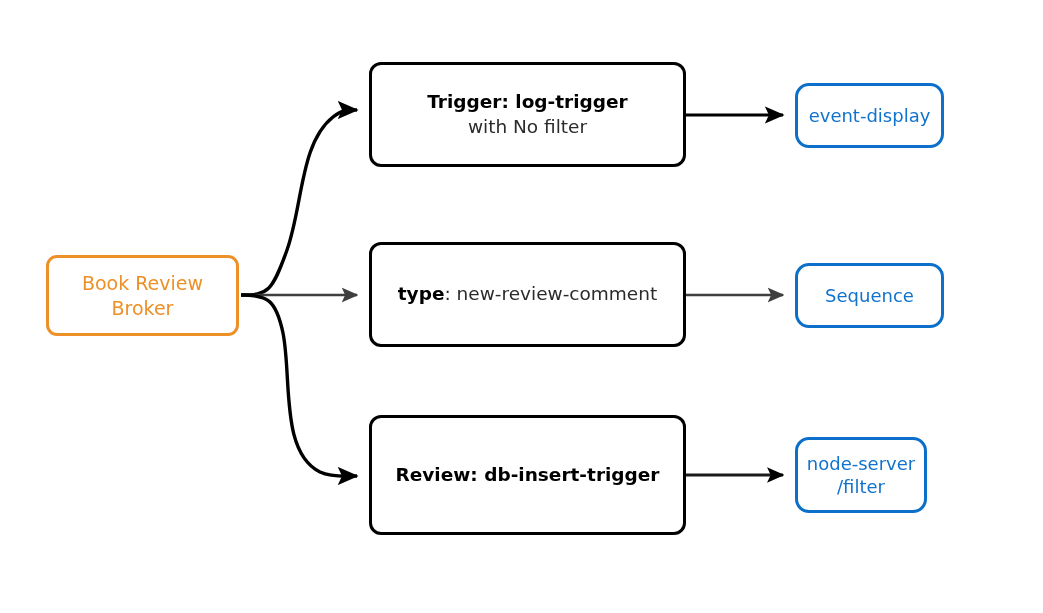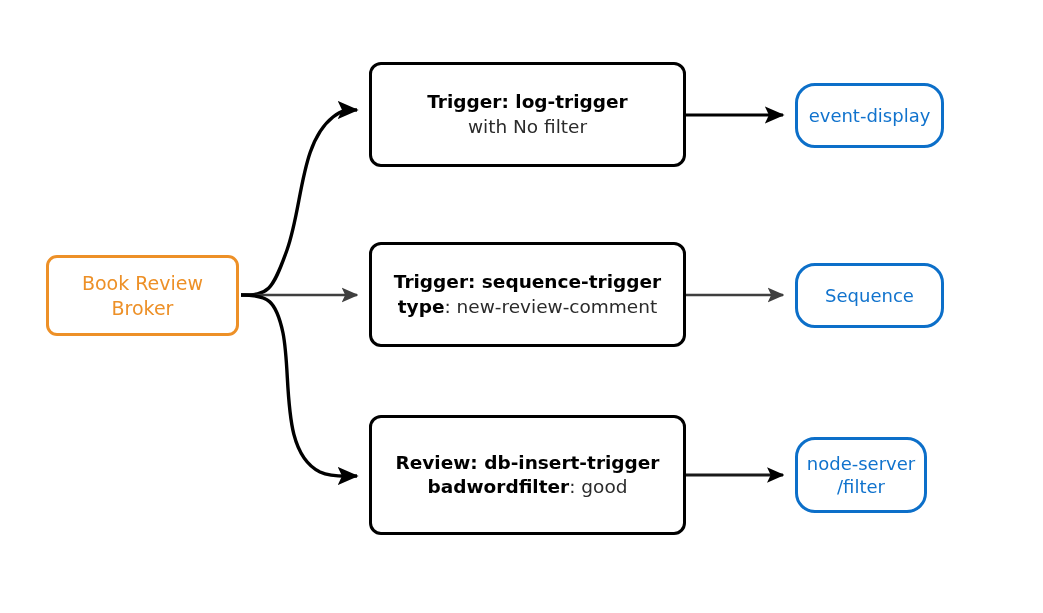--- a/index.html
+++ b/index.html
@@ -43,21 +43,21 @@
     font-size: 19px;
   }
   .node-trigger {
     border: 3px solid #000000;
     border-radius: 12px;
     color: #1a1a1a;
     font-size: 18.5px;
   }
   .node-service {
     border: 3px solid #0c6fc9;
-    border-radius: 20px;
+    border-radius: 14px;
     color: #1173cd;
     font-size: 18px;
   }
   .line {
     display: block;
     white-space: nowrap;
   }
   .b { font-weight: bold; color: #000000; }
   .n { font-weight: normal; color: #2b2b2b; }
 </style>
@@ -93,27 +93,25 @@
     <span class="line">Book Review</span>
     <span class="line">Broker</span>
   </div>
 
   <div class="node node-trigger" style="left:369px; top:62px; width:317px; height:105px;">
     <span class="line b">Trigger: log-trigger</span>
     <span class="line"><span class="b"></span><span class="n">with No filter</span></span>
   </div>
 
   <div class="node node-trigger" style="left:369px; top:242px; width:317px; height:105px;">
-    <span class="line b">Trigger: sequence-trigger</span>
     <span class="line"><span class="b">type</span><span class="n">: new-review-comment</span></span>
   </div>
 
   <div class="node node-trigger" style="left:369px; top:415px; width:317px; height:120px;">
     <span class="line b">Review: db-insert-trigger</span>
-    <span class="line"><span class="b">badwordfilter</span><span class="n">: good</span></span>
   </div>
 
   <div class="node node-service" style="left:795px; top:83px; width:149px; height:65px;">
     <span class="line">event-display</span>
   </div>
 
   <div class="node node-service" style="left:795px; top:263px; width:149px; height:65px;">
     <span class="line">Sequence</span>
   </div>
 

